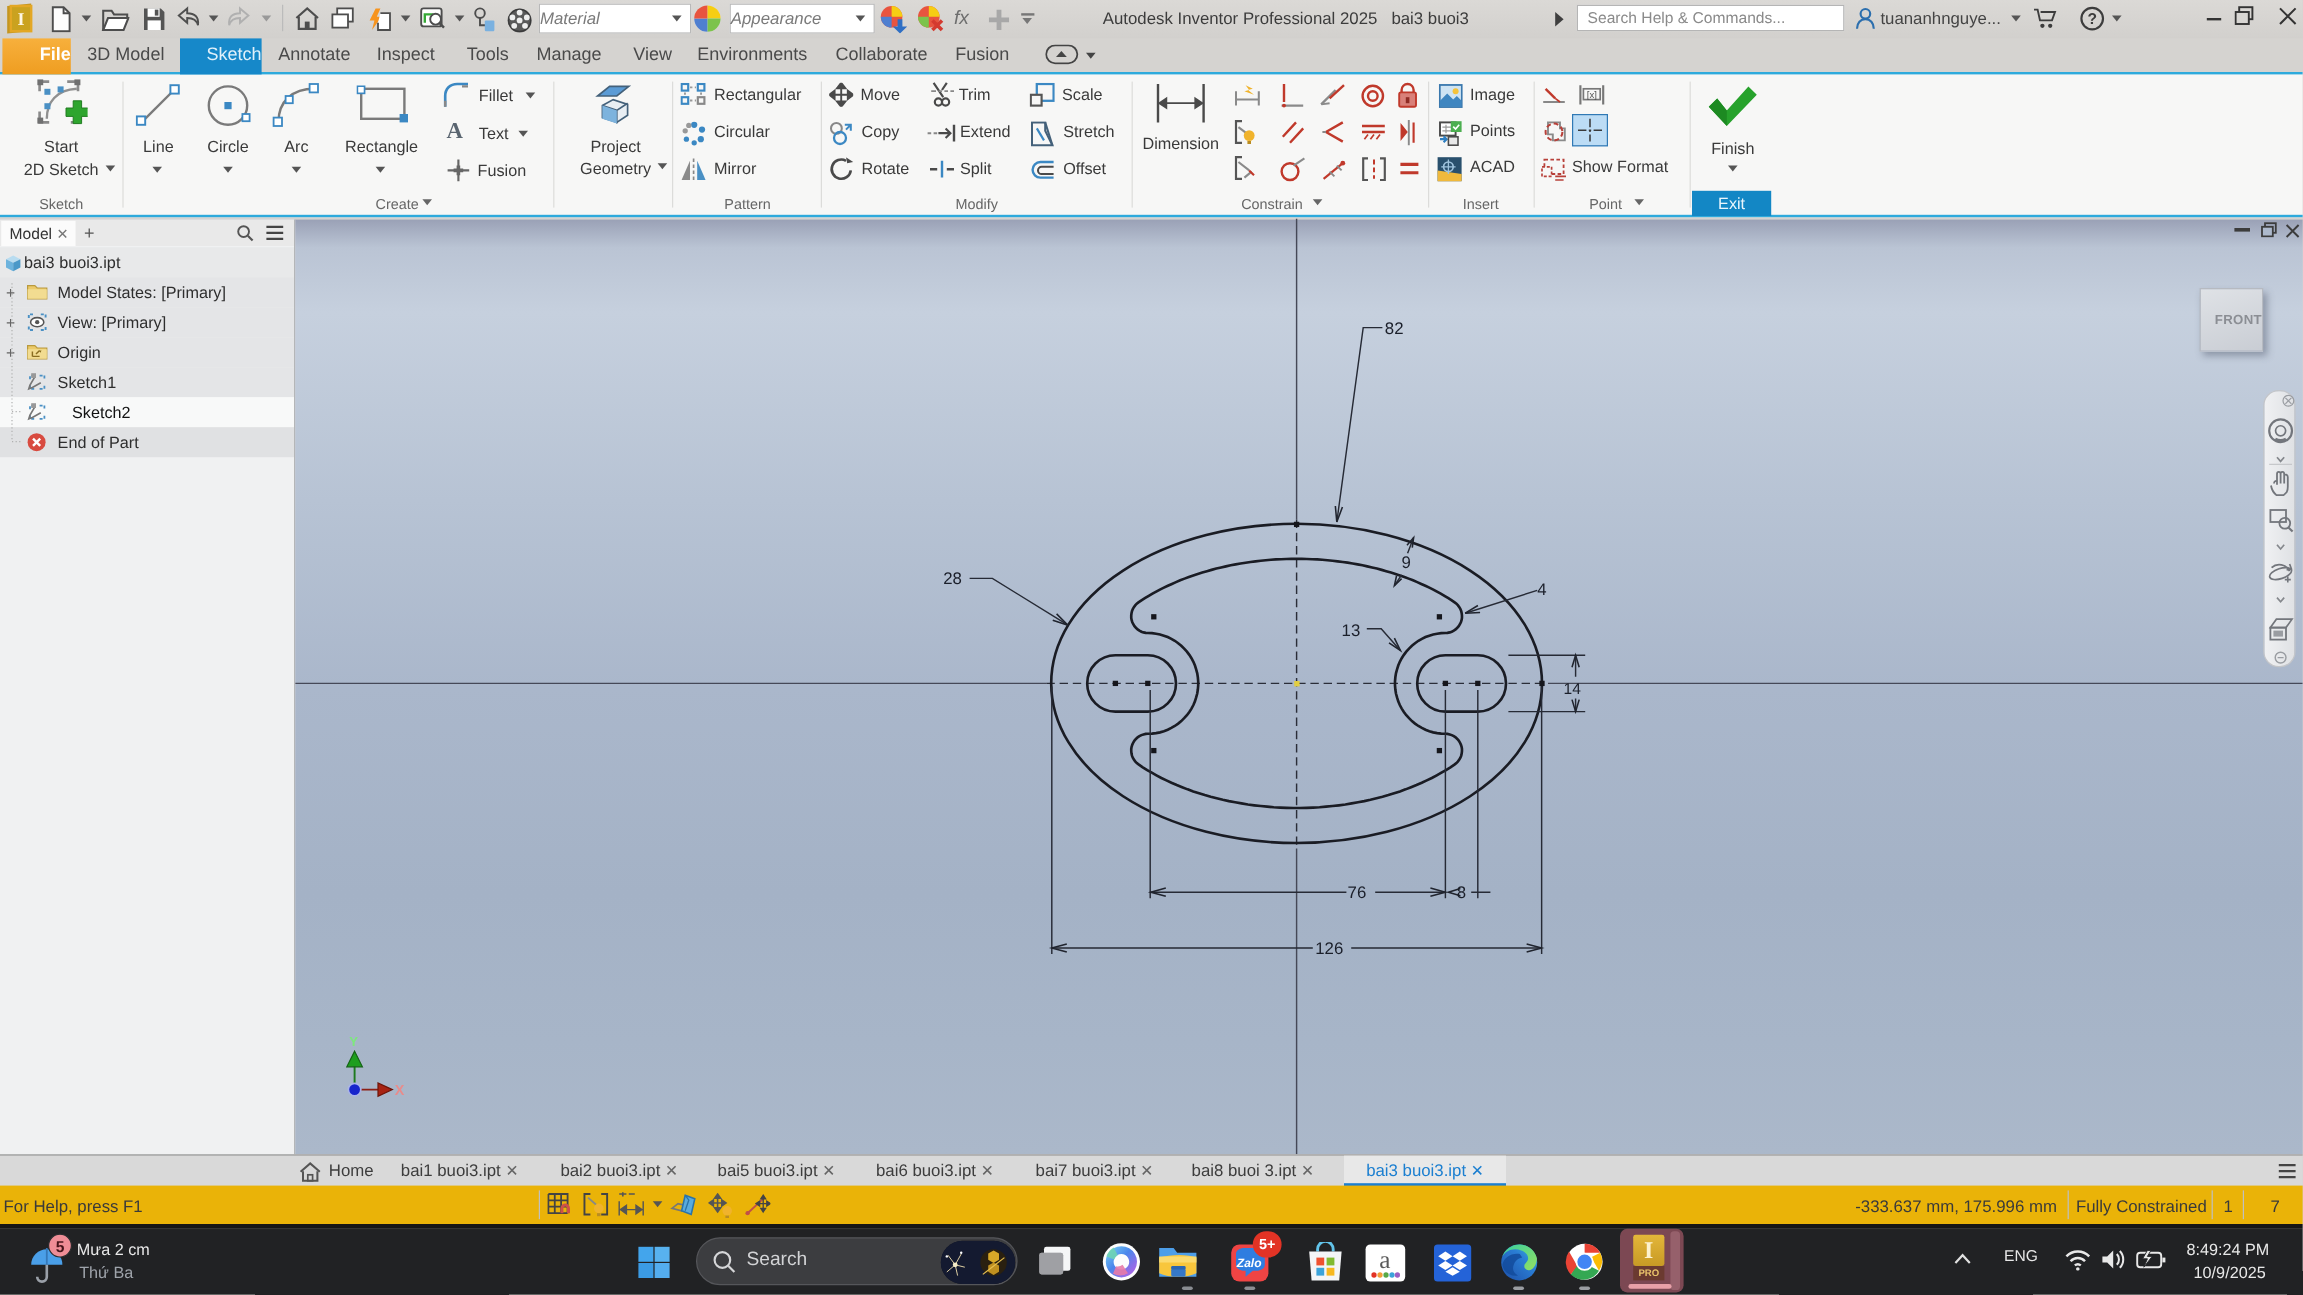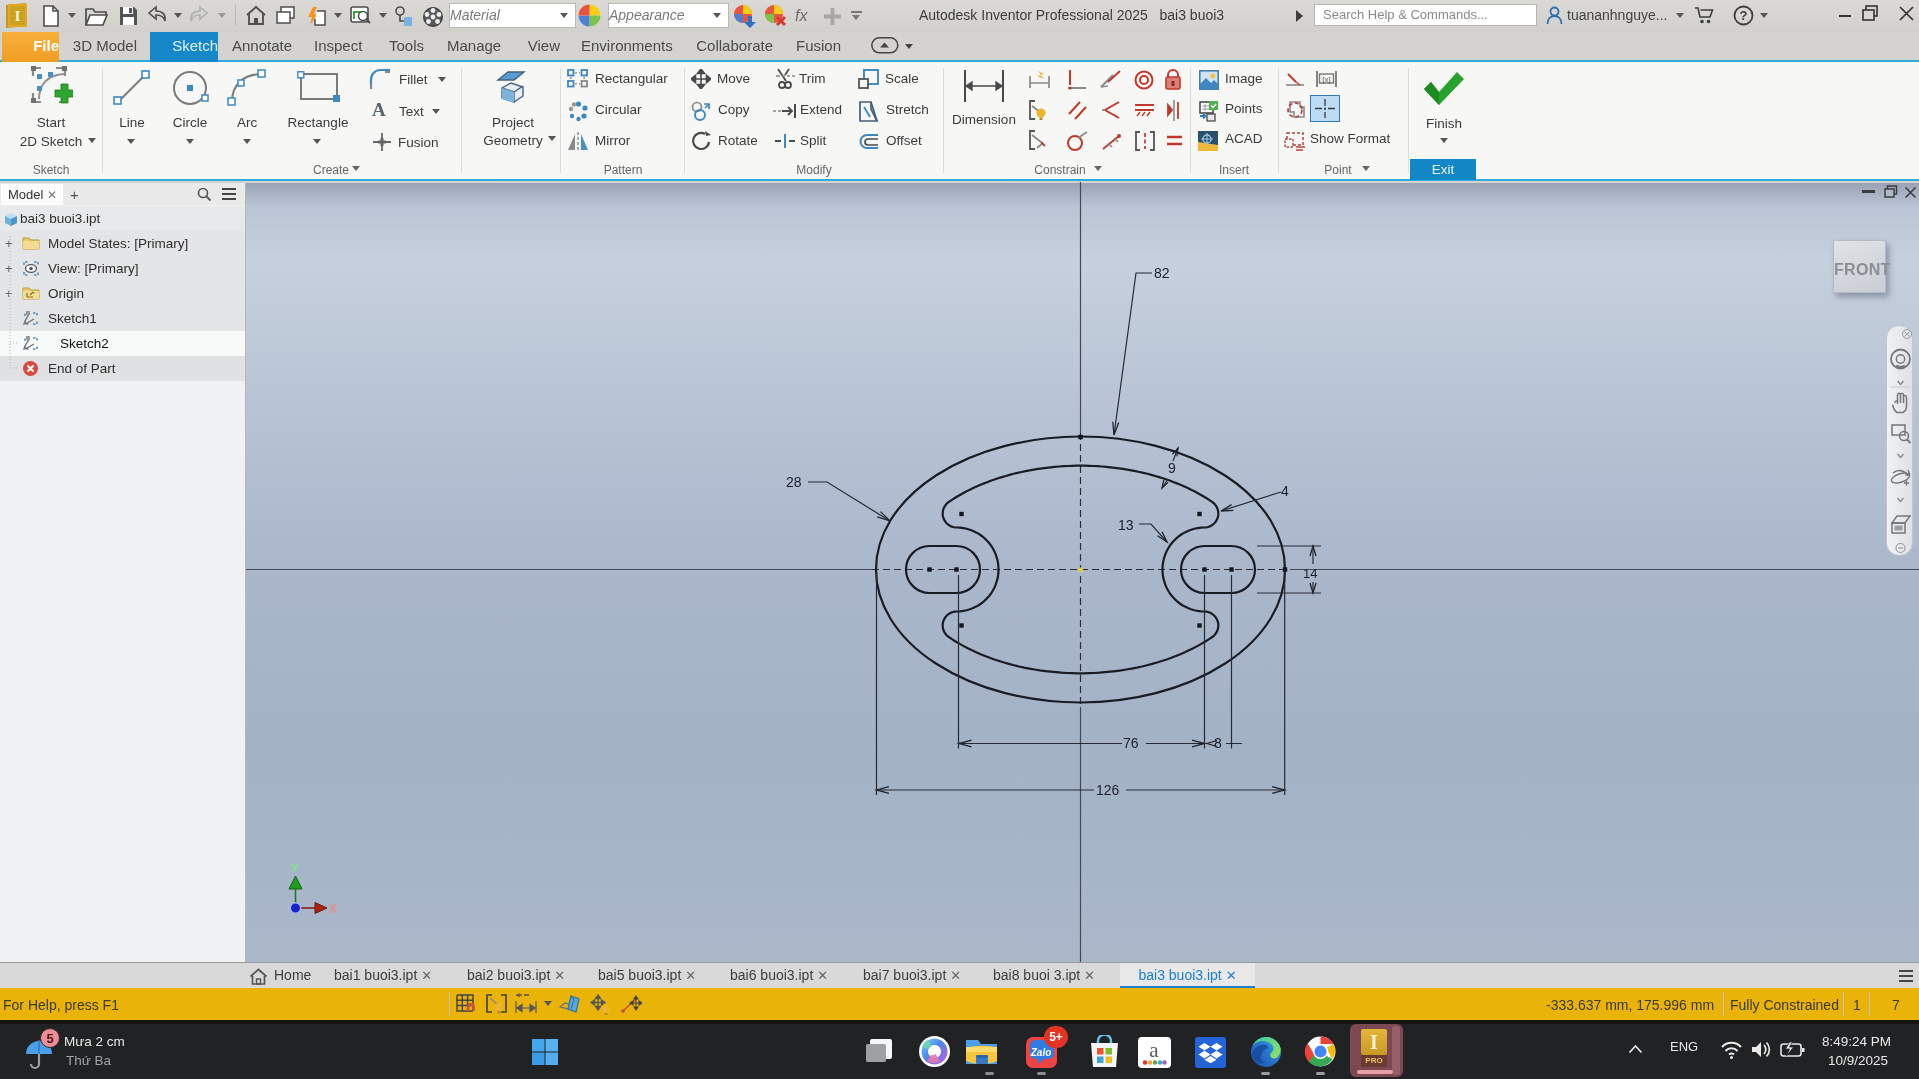--- a/index.html
+++ b/index.html
@@ -534,21 +534,21 @@
 <svg class="abs" style="left:283px;top:860px" width="56" height="55" viewBox="0 0 56 55">
     <text x="8" y="12" font-size="11" fill="#7de87d" font-weight="bold">Y</text>
     <path d="M12.5 28 V48" stroke="#1e7a1e" stroke-width="1.6"></path>
     <path d="M12.5 16 L19 29 H6 Z" fill="#1e9e1e" stroke="#156315" stroke-width="1"></path>
     <path d="M15 48 H34" stroke="#8c1f14" stroke-width="1.6"></path>
     <path d="M44 48 L32 42.5 V53.5 Z" fill="#a82313" stroke="#6e1509" stroke-width="1"></path>
     <text x="46" y="52.5" font-size="12" fill="#e88c8c" font-weight="bold">X</text>
     <circle cx="12.5" cy="48" r="5.2" fill="#1724cc" stroke="#aab4e8" stroke-width="1.4"></circle>
   </svg>
 <div class="abs" style="left:1833px;top:240px;width:53px;height:53px;background:linear-gradient(160deg,#dfe2e6,#c9cdd4);border:1px solid #b6bac1;box-shadow:3px 4px 6px rgba(70,80,100,0.45)">
-    <div style="margin-top:20px;text-align:left;font-size:16px;font-weight:bold;color:#8b8e94;letter-spacing:0.3px">FRONT</div>
+    <div style="margin-top:20px;text-align:right;font-size:11px;font-weight:bold;color:#8b8e94;letter-spacing:0.3px">FRONT</div>
   </div>
 <div class="abs" style="left:1886px;top:325px;width:27px;height:231px;background:linear-gradient(90deg,#f0f1f3,#dfe1e4);border:1px solid #c3c5c9;border-radius:13px">
 <svg width="27" height="231" viewBox="0 0 27 231">
 <circle cx="20" cy="8" r="4.5" fill="none" stroke="#9a9da2" stroke-width="1"></circle>
       <path d="M17.5 5.5 l5 5 M22.5 5.5 l-5 5" stroke="#9a9da2" stroke-width="1"></path>
 <circle cx="13.5" cy="33" r="9.5" fill="none" stroke="#73767c" stroke-width="1.8"></circle>
       <circle cx="13.5" cy="33" r="4.2" fill="none" stroke="#73767c" stroke-width="1.4"></circle>
       <path d="M9 40 a9.5 9.5 0 0 0 9 0" fill="none" stroke="#73767c" stroke-width="2.6"></path>
 <path d="M10.5 55 l3 3.5 3-3.5" fill="none" stroke="#85888d" stroke-width="1.4"></path>
 <path d="M4 61 h19" stroke="#c6c8cb" stroke-width="1"></path>
@@ -702,20 +702,40 @@
 <div class="wtxt" style="left:64px;top:10px">Mưa 2 cm</div>
 <div class="wtxt" style="left:66px;top:29px;color:#9fa4ab">Thứ Ba</div>
 <svg class="abs" style="left:531px;top:14px" width="28" height="28" viewBox="0 0 28 28">
       <g fill="#43a5ec">
         <rect x="1" y="1" width="12.5" height="12.5"></rect>
         <rect x="14.5" y="1" width="12.5" height="12.5" fill="#58b2ef"></rect>
         <rect x="1" y="14.5" width="12.5" height="12.5" fill="#3b9be4"></rect>
         <rect x="14.5" y="14.5" width="12.5" height="12.5" fill="#54adee"></rect>
       </g>
     </svg>
+<div class="abs" style="left:580px;top:7px;width:268px;height:40px;background:#3c3d40;border:1px solid #55565a;border-radius:20px">
+<svg class="abs" style="left:12px;top:9px" width="21" height="21" viewBox="0 0 21 21">
+        <circle cx="9" cy="9" r="6.5" fill="none" stroke="#d5d6d8" stroke-width="1.8"></circle>
+        <path d="M14 14 l5 5" stroke="#d5d6d8" stroke-width="1.8"></path>
+      </svg>
+<div class="abs" style="left:41px;top:9px;font-size:16px;color:#d2d3d5">Search</div>
+<div class="abs" style="left:203px;top:2px;width:62px;height:36px;border-radius:18px;overflow:hidden;background:#10131f"><svg width="62" height="36" viewBox="0 0 62 36">
+          <rect width="62" height="36" fill="#141a30"></rect>
+          <g stroke="#e8d8a8" stroke-width="0.8">
+            <path d="M12 20 l5-9 M12 20 l-6-8 M12 20 l8 2 M12 20 l-7 6 M12 20 l2 9"></path>
+          </g>
+          <circle cx="12" cy="20" r="2" fill="#f5edc8"></circle>
+          <circle cx="17" cy="10" r="1" fill="#fff"></circle>
+          <circle cx="5" cy="13" r="1" fill="#fff"></circle>
+          <circle cx="44" cy="18" r="11" fill="#2a2010"></circle>
+          <path d="M44 8 l4.5 2.6 v5.2 l-4.5 2.6 -4.5-2.6 v-5.2 z" fill="#d8a828"></path>
+          <path d="M44 18 l4.5 2.6 v5.2 L44 28.4 l-4.5-2.6 v-5.2 z" fill="#c09020"></path>
+          <path d="M35 28 l18-14" stroke="#e8c050" stroke-width="1"></path>
+        </svg></div>
+</div>
 <svg class="abs" style="left:862px;top:13px" width="34" height="30" viewBox="0 0 34 30">
       <rect x="8" y="2" width="22" height="20" rx="2" fill="#f5f6f7"></rect>
       <rect x="4" y="7" width="20" height="18" rx="2" fill="#b9babd"></rect>
       <rect x="4" y="7" width="20" height="18" rx="2" fill="#8e8f93" opacity="0.6"></rect>
     </svg>
 <svg class="abs" style="left:918px;top:11px" width="33" height="33" viewBox="0 0 33 33">
       <defs>
         <linearGradient id="cg1" x1="0" y1="0" x2="1" y2="1">
           <stop offset="0" stop-color="#7ad8f5"></stop>
           <stop offset="0.45" stop-color="#4b86ec"></stop>

